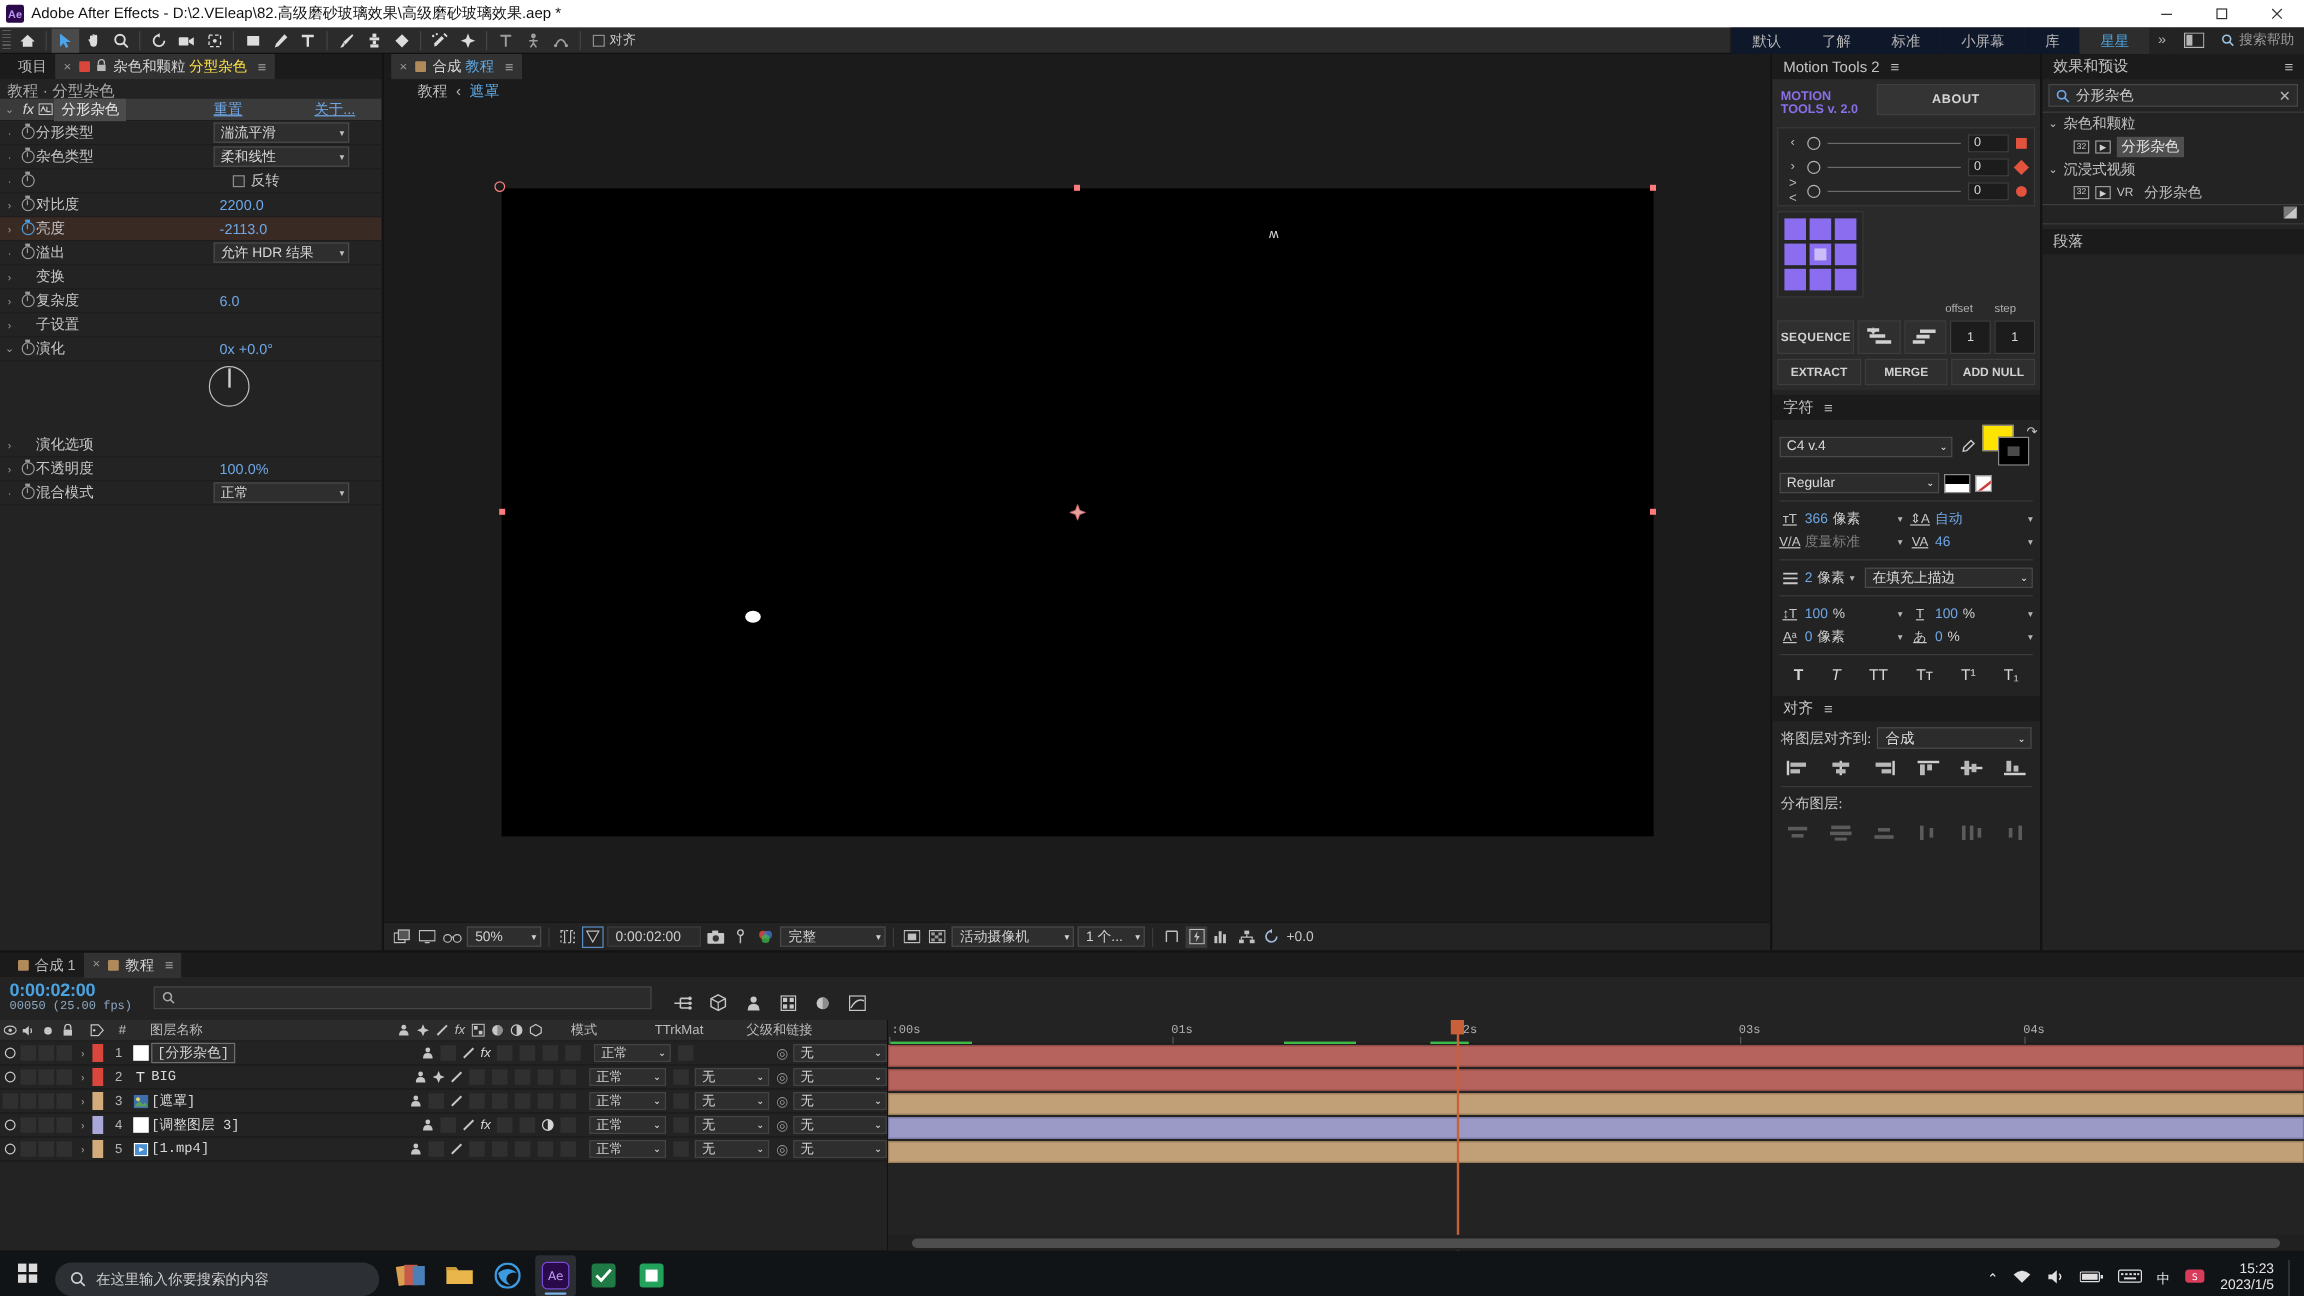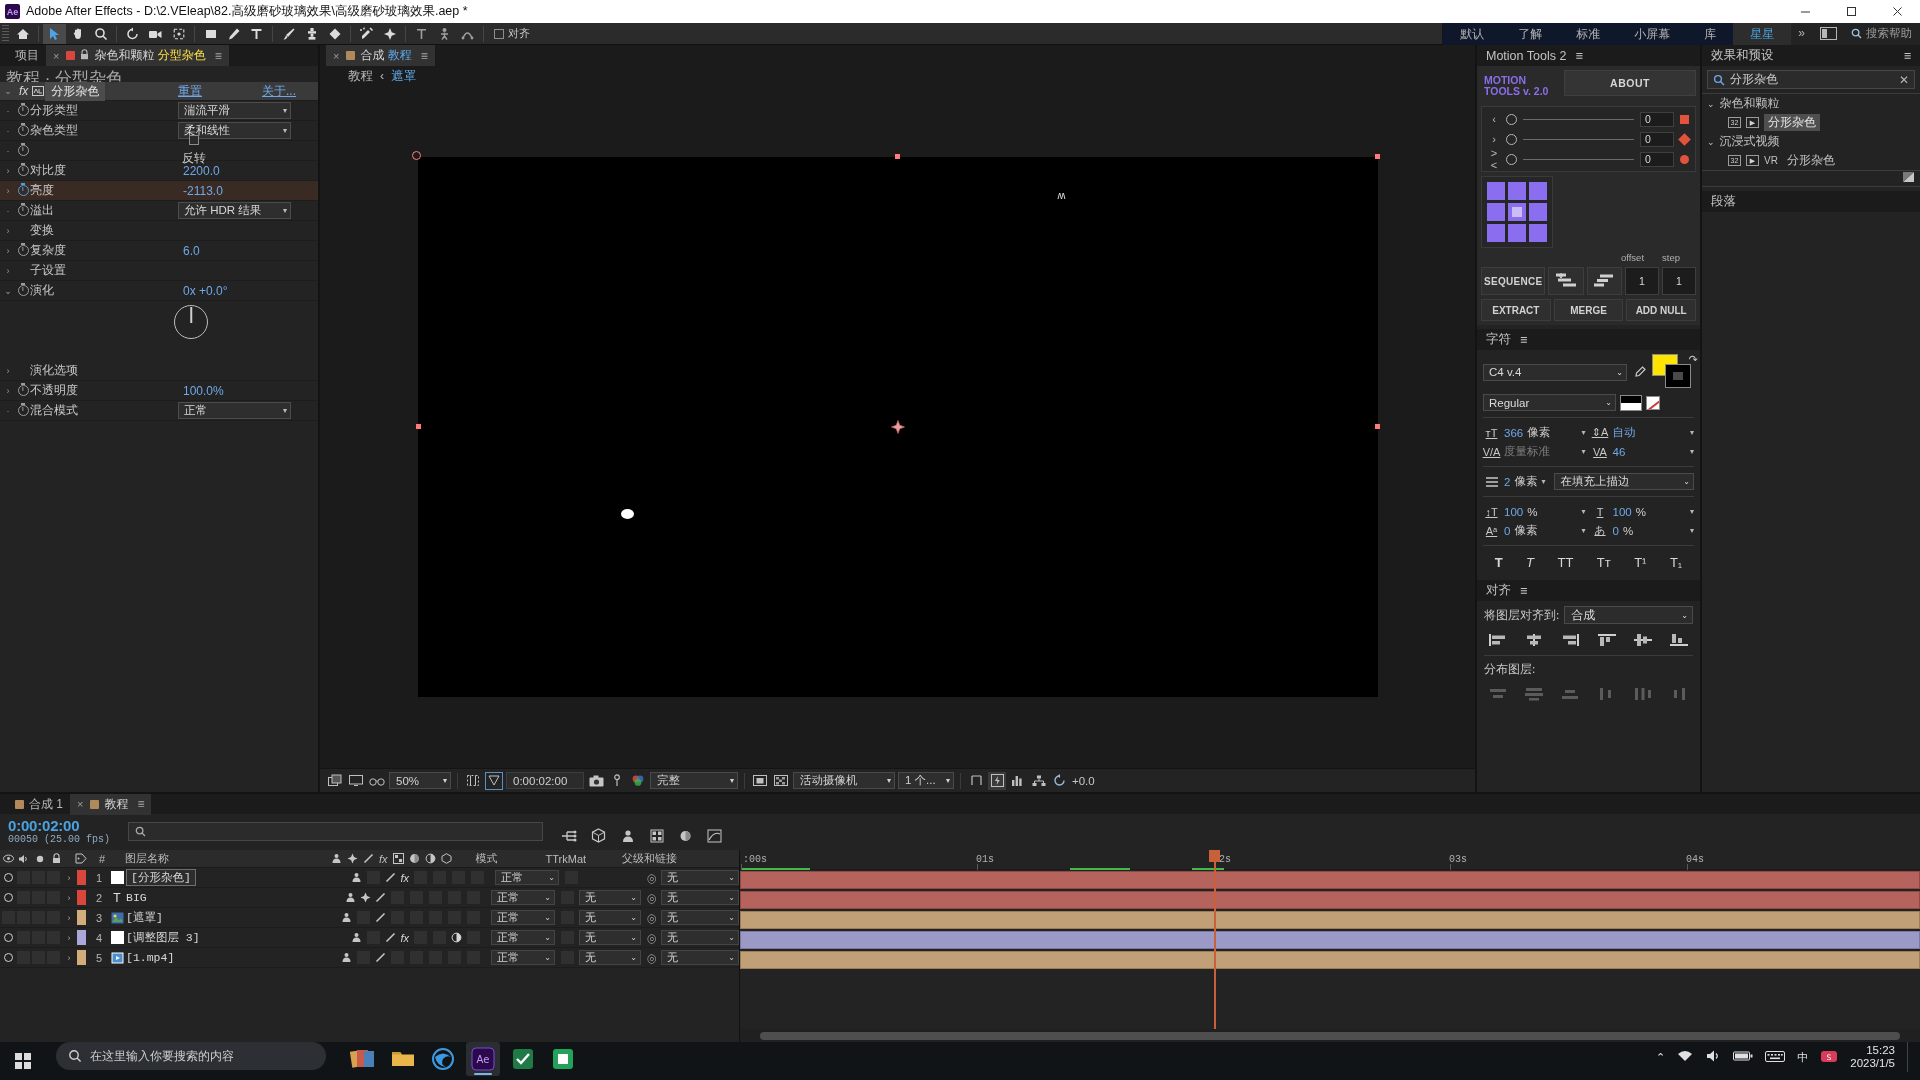--- a/index.html
+++ b/index.html
@@ -50,21 +50,21 @@
   .panel { background:#232323; display:flex; flex-direction:column; min-height:0;}
   .ptabs { height:21px; background:#1b1b1b; display:flex; align-items:center; flex:0 0 21px; padding-left:8px; gap:0;}
   .ptab { display:flex; align-items:center; gap:5px; height:21px; padding:0 7px; font-size:12px; color:#b9b9b9;}
   .ptab.active { background:#323232; color:#d5d5d5;}
   .ptab .x { color:#9a9a9a; font-size:11px; margin-right:2px;}
   .ptab .menuico { margin-left:4px; color:#a8a8a8; font-size:12px;}
   .sqr { width:9px;height:9px;display:inline-block;border-radius:1px;}
 
   
   .left { width:320px; flex:0 0 320px; border-right:2px solid #131313; display:flex; flex-direction:column; background:#232323;}
-  .ec-breadcrumb{ height:16px; background:#232323; color:#a9a9a9; font-size:17px; padding:1px 0 0 6px;}
+  .ec-breadcrumb{ height:16px; background:#232323; color:#a9a9a9; font-size:13px; padding:1px 0 0 6px;}
   .ec-rows { flex:1 1 auto; overflow:hidden; background:#232323;}
   .row { height:20px; display:flex; align-items:center; font-size:12px; color:#c9c9c9; border-bottom:1px solid #1d1d1d;}
   .row.hdr { background:#3a3a3a; height:19px;}
   .row.hi { background:#3a2a24; }
   .row .tw { width:16px; text-align:center; color:#9a9a9a; font-size:9px;}
   .row .sw { width:14px; display:flex; align-items:center; justify-content:center;}
   .row .lbl { flex:0 0 auto; }
   .row .val { position:absolute; left:183px; color:#6fa8e8; font-size:12px;}
   .rowwrap{position:relative;}
   .dd-val { position:absolute; left:178px; top:1px; width:113px; height:17px; background:#2e2e2e;
@@ -213,21 +213,21 @@
   .tl-tick{position:absolute;top:4px;font-size:10px;color:#b0b0b0;font-family:"Liberation Mono",monospace;}
   .tl-tickline{position:absolute;top:14px;width:1px;height:6px;background:#585858;}
   .tl-workbar{position:absolute;left:0;right:0;top:0;height:4px;background:#3c78c8;}
   .bar{position:absolute;height:18px;}
   .cti{position:absolute;top:0;bottom:0;width:2px;background:#c8603a;}
   .cti-head{position:absolute;top:0;width:11px;height:12px;background:#c8603a;}
   .tl-scroll{position:absolute;left:0;right:0;bottom:0;height:13px;background:#202020;}
   .tl-scroll-thumb{position:absolute;height:8px;top:3px;background:#4e4e4e;border-radius:4px;}
 
   
-  .taskbar{height:38px;flex:0 0 38px;background:#111417;display:flex;align-items:flex-start;gap:10px;}
+  .taskbar{height:38px;flex:0 0 38px;background:#111417;display:flex;align-items:flex-end;gap:0;}
   .tb-start{width:46px;height:38px;display:flex;align-items:center;justify-content:center;}
   .tb-search{width:270px;height:28px;background:#2c2f33;border-radius:14px;display:flex;align-items:center;gap:8px;padding:0 12px;color:#cfcfcf;font-size:12px;}
   .tb-apps{display:flex;align-items:center;gap:6px;margin-left:10px;}
   .tb-app{width:34px;height:34px;display:flex;align-items:center;justify-content:center;border-radius:3px;position:relative;}
   .tb-app.act{background:#2a2d31;}
   .tb-app.act::after{content:"";position:absolute;bottom:1px;left:8px;right:8px;height:2px;background:#7fb3e8;border-radius:1px;}
   .tb-right{margin-left:auto;display:flex;align-items:center;gap:12px;padding-right:8px;color:#e4e4e4;font-size:11px;}
   .tb-clock{text-align:right;line-height:13px;font-size:11.5px;}
   .win-logo{display:grid;grid-template-columns:1fr 1fr;grid-template-rows:1fr 1fr;gap:2px;width:16px;height:16px;}
   .win-logo i{background:#dcdcdc;display:block;}
@@ -469,21 +469,21 @@
           </div>
         </div>
 
         <div class="rowwrap">
           <div class="row">
             <span class="tw">·</span>
             <span class="sw">
                 <span class="stopwatch"></span>
               </span>
             <span class="lbl" style="visibility:hidden">.</span>
-            <span class="chk-inv" style="position:absolute;left:178px;flex-direction:column;">
+            <span class="chk-inv" style="position:absolute;left:190px;">
               <span class="chkbox"></span>
               <span>反转</span>
             </span>
           </div>
         </div>
 
         <div class="rowwrap">
           <div class="row">
             <span class="tw">›</span>
             <span class="sw">

